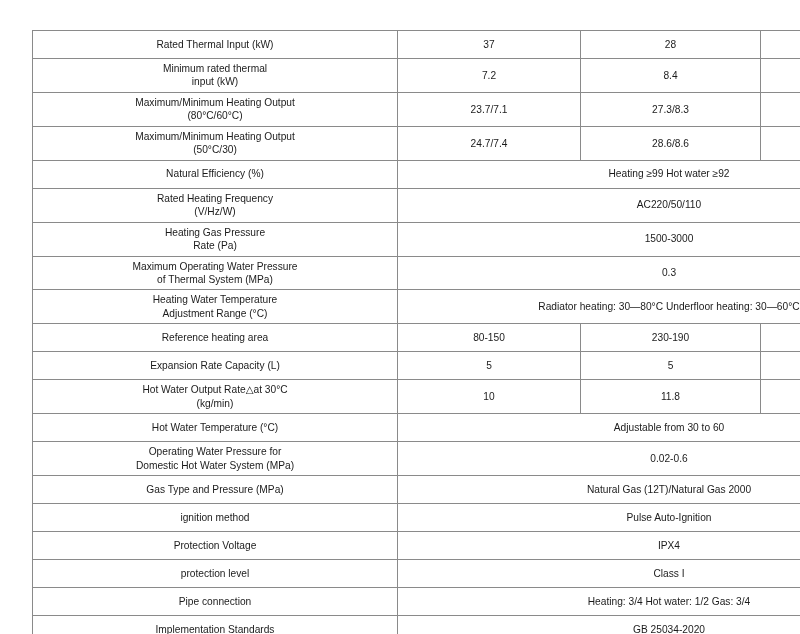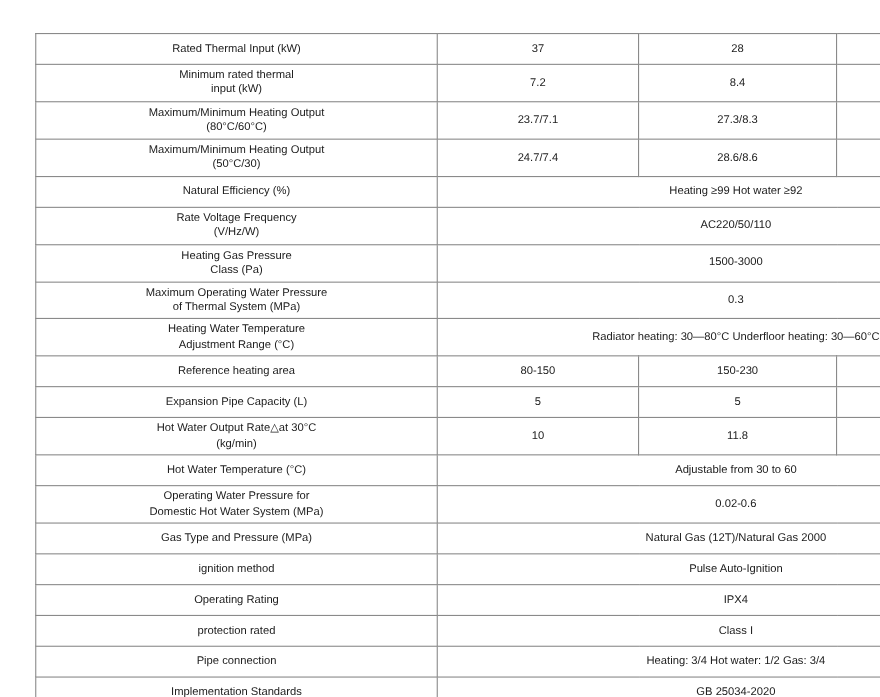--- a/index.html
+++ b/index.html
@@ -112,29 +112,29 @@
           <td class="value-cell">32.9/9.8</td>
         </tr>
         <tr class="row-h1">
           <td class="label-cell">
             <span class="lbl-line">Natural Efficiency (%)</span>
           </td>
           <td class="merged-cell" colspan="3">Heating ≥99 Hot water ≥92</td>
         </tr>
         <tr class="row-h2">
           <td class="label-cell">
-            <span class="lbl-line">Rate Voltage Frequency</span>
+            <span class="lbl-line">Rated Heating Frequency</span>
             <span class="lbl-line">(V/Hz/W)</span>
           </td>
           <td class="merged-cell" colspan="3">AC220/50/110</td>
         </tr>
         <tr class="row-h2">
           <td class="label-cell">
             <span class="lbl-line">Heating Gas Pressure</span>
-            <span class="lbl-line">Class (Pa)</span>
+            <span class="lbl-line">Rate (Pa)</span>
           </td>
           <td class="merged-cell" colspan="3">1500-3000</td>
         </tr>
         <tr class="row-h2">
           <td class="label-cell">
             <span class="lbl-line">Maximum Operating Water Pressure</span>
             <span class="lbl-line">of Thermal System (MPa)</span>
           </td>
           <td class="merged-cell" colspan="3">0.3</td>
         </tr>
@@ -143,26 +143,26 @@
             <span class="lbl-line">Heating Water Temperature</span>
             <span class="lbl-line">Adjustment Range (°C)</span>
           </td>
           <td class="merged-cell" colspan="3">Radiator heating: 30—80°C Underfloor heating: 30—60°C</td>
         </tr>
         <tr class="row-h1">
           <td class="label-cell">
             <span class="lbl-line">Reference heating area</span>
           </td>
           <td class="value-cell">80-150</td>
-          <td class="value-cell">150-230</td>
+          <td class="value-cell">230-190</td>
           <td class="value-cell">190-230</td>
         </tr>
         <tr class="row-h1">
           <td class="label-cell">
-            <span class="lbl-line">Expansion Pipe Capacity (L)</span>
+            <span class="lbl-line">Expansion Rate Capacity (L)</span>
           </td>
           <td class="value-cell">5</td>
           <td class="value-cell">5</td>
           <td class="value-cell">7</td>
         </tr>
         <tr class="row-h2">
           <td class="label-cell">
             <span class="lbl-line">Hot Water Output Rate△at 30°C</span>
             <span class="lbl-line">(kg/min)</span>
           </td>
@@ -190,27 +190,27 @@
           <td class="merged-cell" colspan="3">Natural Gas (12T)/Natural Gas 2000</td>
         </tr>
         <tr class="row-h1">
           <td class="label-cell">
             <span class="lbl-line">ignition method</span>
           </td>
           <td class="merged-cell" colspan="3">Pulse Auto-Ignition</td>
         </tr>
         <tr class="row-h1">
           <td class="label-cell">
-            <span class="lbl-line">Operating Rating</span>
+            <span class="lbl-line">Protection Voltage</span>
           </td>
           <td class="merged-cell" colspan="3">IPX4</td>
         </tr>
         <tr class="row-h1">
           <td class="label-cell">
-            <span class="lbl-line">protection rated</span>
+            <span class="lbl-line">protection level</span>
           </td>
           <td class="merged-cell" colspan="3">Class I</td>
         </tr>
         <tr class="row-h1">
           <td class="label-cell">
             <span class="lbl-line">Pipe connection</span>
           </td>
           <td class="merged-cell" colspan="3">Heating: 3/4 Hot water: 1/2 Gas: 3/4</td>
         </tr>
         <tr class="row-h1">

